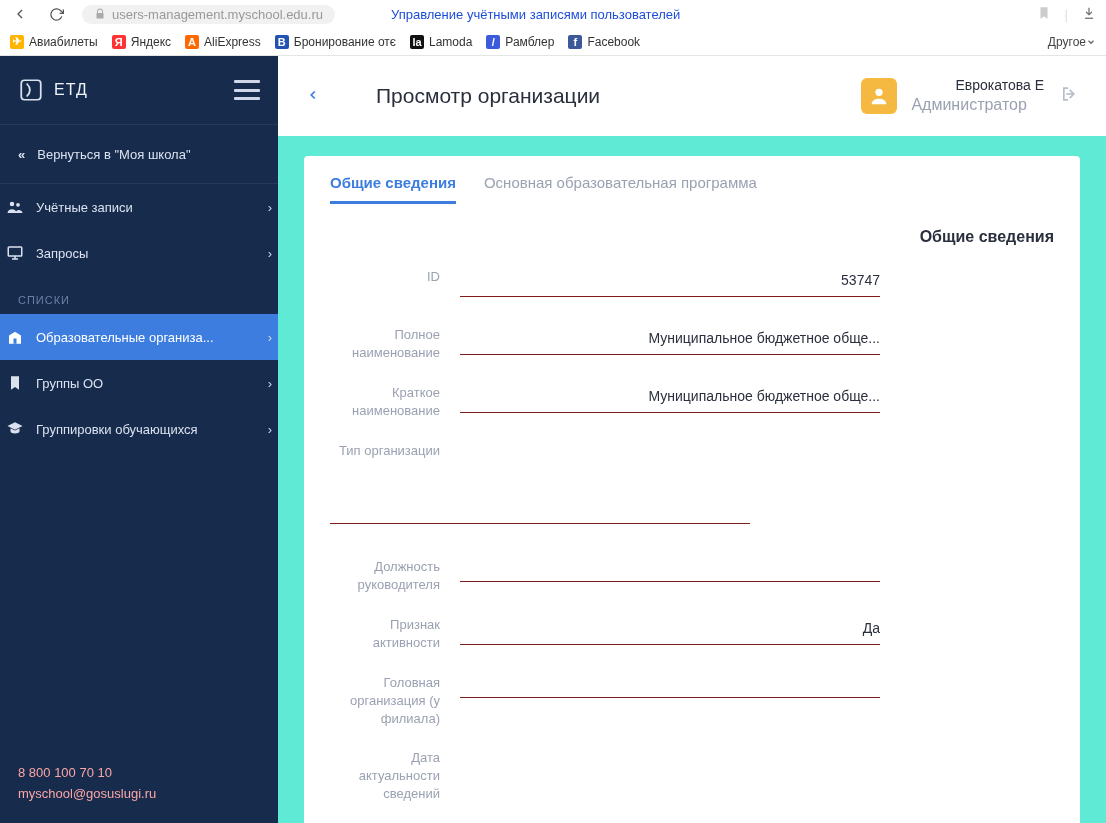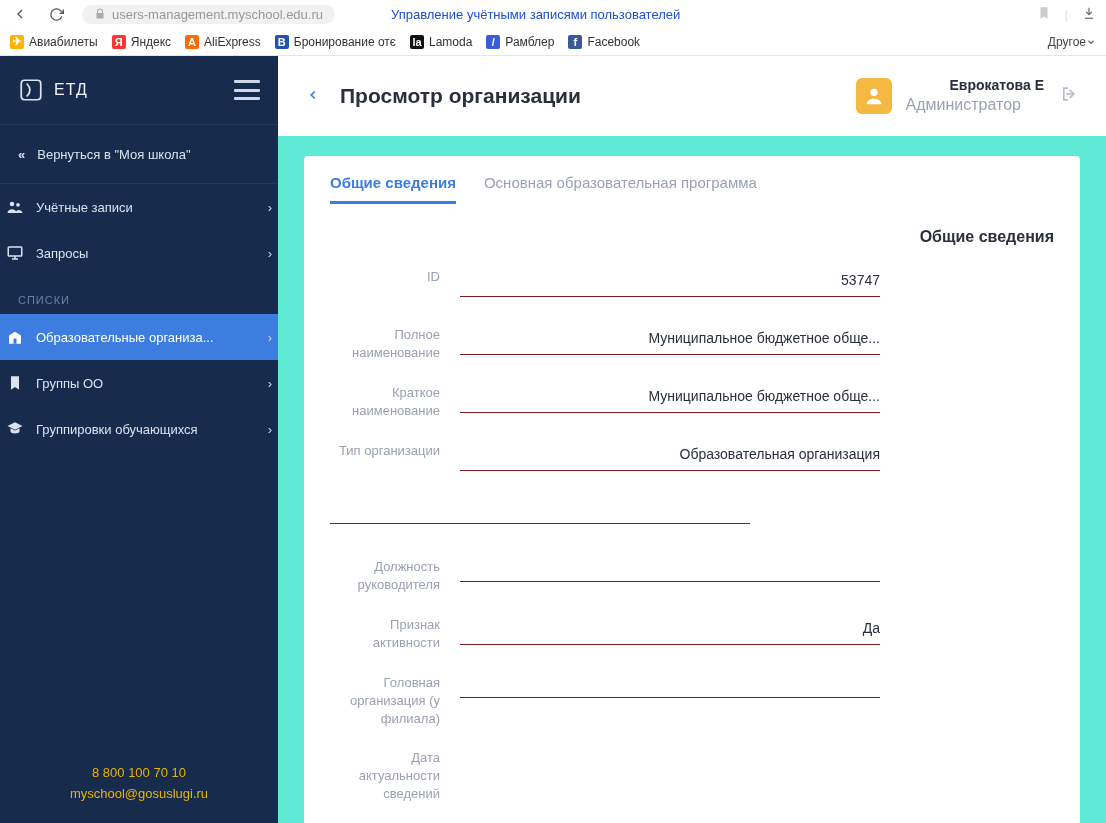--- a/index.html
+++ b/index.html
@@ -24,32 +24,32 @@
   .sb-top { height:68px; display:flex; align-items:center; padding:0 18px; justify-content:space-between;}
   .brand { display:flex; gap:10px; align-items:center; font-size:16px; letter-spacing:1px; color:#f0f3fa;}
   .hamburger { width:26px; height:20px; display:flex; flex-direction:column; justify-content:space-between; cursor:pointer;}
   .hamburger span{ height:3px; background:#d0d8e8; border-radius:1px;}
   .sb-back { border-top:1px solid rgba(255,255,255,.07); border-bottom:1px solid rgba(255,255,255,.07); padding:0 18px; height:60px; display:flex; align-items:center; gap:12px; font-size:13px; cursor:pointer;}
   .sb-item { height:46px; display:flex; align-items:center; gap:12px; padding:0 6px; font-size:13px; cursor:pointer; position:relative;}
   .sb-item .chev { margin-left:auto; color:#cdd6e8;}
   .sb-item.active { background:#3d7de0; color:#fff;}
   .sb-item.active::before{ content:""; position:absolute; left:0; top:0; bottom:0; width:4px; background:#3d7de0;}
   .sb-section { padding:18px 18px 8px; font-size:11px; letter-spacing:1px; color:#6c7fa6;}
-  .sb-footer { margin-top:auto; padding:0 18px 18px; font-size:13px; color:#eab308; line-height:1.6;text-align:center;}
+  .sb-footer { margin-top:auto; padding:0 18px 18px; font-size:13px; color:#fca5a5; line-height:1.6;}
   .sb-ico { width:18px; height:18px; display:flex; align-items:center; justify-content:center;}
 
   
   .content { flex:1; background:#fff; display:flex; flex-direction:column;}
   .header { height:80px; display:flex; align-items:center; padding:0 28px;}
   .back-chev { color:#3d7de0; font-size:18px; margin-right:20px; cursor:pointer;}
-  .header h1 { font-size:21px; color:#2a2f3d; font-weight:700;}
+  .header h1 { font-size:21px; color:#2a2f3d; font-weight:400;margin-left:36px;}
   .header-right { margin-left:auto; display:flex; align-items:center; gap:14px;}
   .avatar { width:36px; height:36px; border-radius:6px; background:#f5b942; display:flex; align-items:center; justify-content:center; color:#fff;}
   .user-block { display:flex; flex-direction:column; line-height:1.25;}
-  .user-name { font-size:14px; color:#2a2f3d; font-weight:700;margin-left:44px;}
+  .user-name { font-size:14px; color:#2a2f3d; font-weight:400;margin-left:44px;}
   .user-role { font-size:16px; color:#9aa1b1;}
   .logout { color:#b7bdc9; cursor:pointer; font-size:18px;}
 
   .panel-area { flex:1; background:#5eead4; padding:20px 26px; overflow:auto;text-align:right;}
   .panel { background:#fff; border-radius:4px; width:100%; padding:0; }
   .tabs { display:flex; gap:28px; padding:18px 26px 0; border-bottom:0;}
   .tab { font-size:15px; color:#9aa1b1; padding-bottom:10px; cursor:pointer; border-bottom:3px solid transparent;}
   .tab.active { color:#3d7de0; border-bottom-color:#3d7de0; font-weight:600;}
   .section-title { padding:24px 26px 6px; font-size:16px; font-weight:600; color:#2a2f3d;}
   .form { padding:6px 26px 30px; }
@@ -259,21 +259,20 @@
           <div class="row">
             <div class="label">Полное наименование</div>
             <div class="value">Муниципальное бюджетное обще...</div>
           </div>
           <div class="row">
             <div class="label">Краткое наименование</div>
             <div class="value">Муниципальное бюджетное обще...</div>
           </div>
           <div class="row">
             <div class="label">Тип организации</div>
-            <div class="value">Образовательная организация</div>
           </div>
           <div class="row">
             <div class="value"></div>
           </div>
           <div class="row">
             <div class="label">Должность руководителя</div>
             <div class="value"></div>
           </div>
           <div class="row">
             <div class="label">Признак активности</div>

